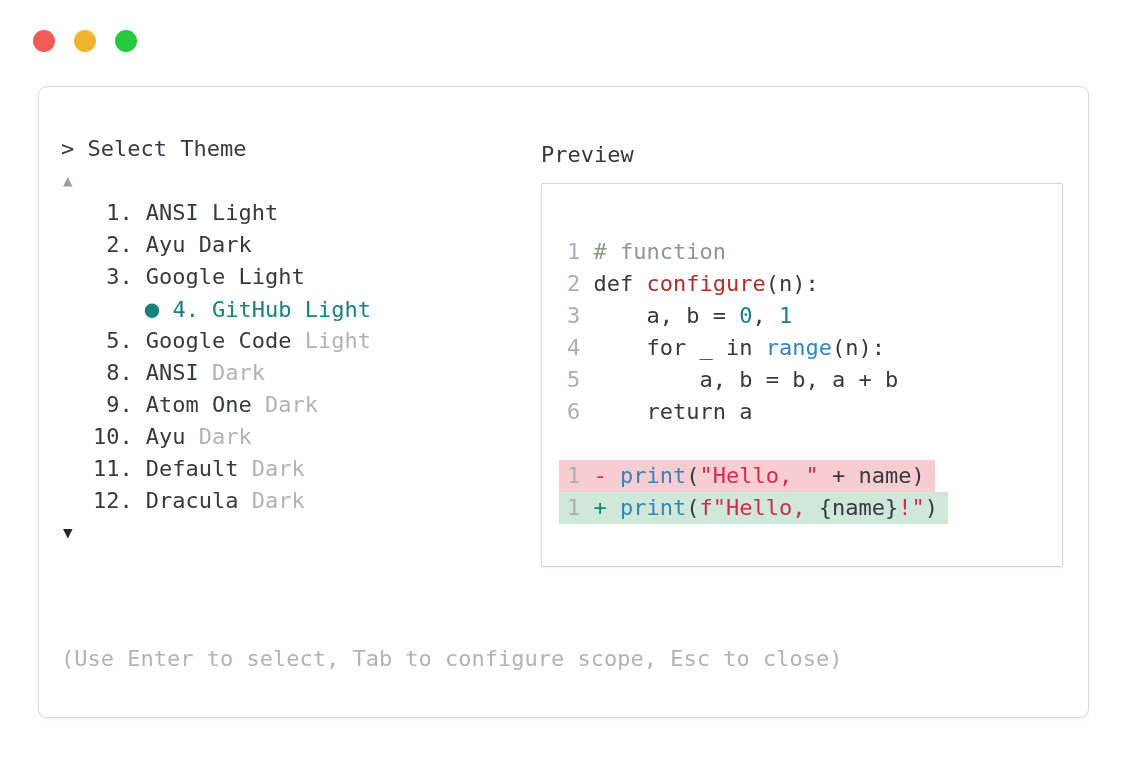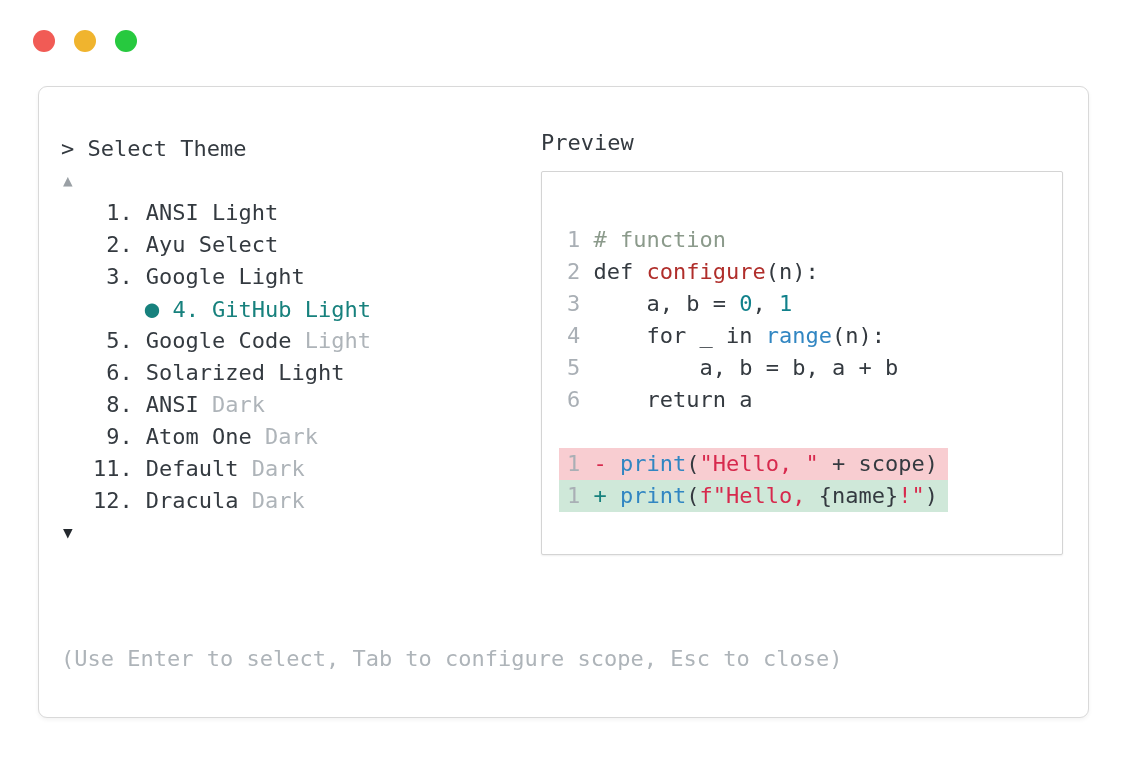--- a/index.html
+++ b/index.html
@@ -30,21 +30,21 @@
 
   .trow{line-height:32px;height:32px;white-space:pre;color:var(--text-dark);}
   .trow .bullet{display:inline-block;width:32px;font-size:24px;color:var(--accent);vertical-align:baseline;line-height:32px;}
   .trow .num{display:inline-block;width:3ch;text-align:right;}
   .trow .lbl{padding-left:13px;white-space:pre;}
   .trow .muted{color:var(--text-muted);}
   .trow.selected,.trow.selected .num,.trow.selected .lbl{color:var(--accent);text-align:right;}
 
   .help{position:absolute;left:22px;top:556px;line-height:32px;white-space:pre;color:var(--text-muted);}
 
-  .right{position:absolute;left:502px;top:40px;}
+  .right{position:absolute;left:502px;top:52px;}
   .preview-label{line-height:32px;color:var(--text-dark);}
   .preview-box{margin-top:12px;width:522px;height:384px;box-sizing:border-box;background:#fff;
     border:1.5px solid #D4D4D4;border-radius:2px;box-shadow:0 1px 2px rgba(0,0,0,0.07);
     padding:52px 0 8px 25px;overflow:hidden;}
   .crow{line-height:32px;height:32px;white-space:pre;}
   .tok{white-space:pre;}
   .tok.ln{color:var(--line-number);}
   .tok.plain{color:var(--text-dark);}
   .tok.comment{color:var(--comment-green);}
   .tok.func{color:var(--func-red);}
@@ -68,45 +68,45 @@
     <span class="dot green"></span>
   </div>
 
   <div class="window">
 
     <div class="left">
       <div class="prompt">&gt; Select Theme</div>
       <div class="scroll-up">▲</div>
       <div id="theme-list">
           <div class="trow"><span class="bullet"></span><span class="num">1.</span><span class="lbl">ANSI Light</span></div>
-          <div class="trow"><span class="bullet"></span><span class="num">2.</span><span class="lbl">Ayu Select</span></div>
+          <div class="trow"><span class="bullet"></span><span class="num">2.</span><span class="lbl">Ayu Dark</span></div>
           <div class="trow"><span class="bullet"></span><span class="num">3.</span><span class="lbl">Google Light</span></div>
           <div class="trow selected"><span class="bullet">●</span><span class="num">4.</span><span class="lbl">GitHub Light</span></div>
           <div class="trow"><span class="bullet"></span><span class="num">5.</span><span class="lbl">Google Code<span class="muted"> Light</span></span></div>
-          <div class="trow"><span class="bullet"></span><span class="num">6.</span><span class="lbl">Solarized Light</span></div>
           <div class="trow"><span class="bullet"></span><span class="num">8.</span><span class="lbl">ANSI<span class="muted"> Dark</span></span></div>
           <div class="trow"><span class="bullet"></span><span class="num">9.</span><span class="lbl">Atom One<span class="muted"> Dark</span></span></div>
+          <div class="trow"><span class="bullet"></span><span class="num">10.</span><span class="lbl">Ayu<span class="muted"> Dark</span></span></div>
           <div class="trow"><span class="bullet"></span><span class="num">11.</span><span class="lbl">Default<span class="muted"> Dark</span></span></div>
           <div class="trow"><span class="bullet"></span><span class="num">12.</span><span class="lbl">Dracula<span class="muted"> Dark</span></span></div>
         </div>
       <div class="scroll-down">▼</div>
     </div>
 
     <div class="right">
       <div class="preview-label">Preview</div>
       <div class="preview-box">
         <div id="code-block">
             <div class="crow"><span class="tok ln">1 </span><span class="tok comment"># function</span></div>
             <div class="crow"><span class="tok ln">2 </span><span class="tok plain">def </span><span class="tok func">configure</span><span class="tok plain">(n):</span></div>
             <div class="crow"><span class="tok ln">3 </span><span class="tok plain">    a, b = </span><span class="tok number">0</span><span class="tok plain">, </span><span class="tok number">1</span></div>
             <div class="crow"><span class="tok ln">4 </span><span class="tok plain">    for _ in </span><span class="tok call">range</span><span class="tok plain">(n):</span></div>
             <div class="crow"><span class="tok ln">5 </span><span class="tok plain">        a, b = b, a + b</span></div>
             <div class="crow"><span class="tok ln">6 </span><span class="tok plain">    return a</span></div>
             <div class="crow"></div>
-            <div class="crow"><span class="hl hl-del"><span class="tok ln">1 </span><span class="tok sign-del">- </span><span class="tok call">print</span><span class="tok plain">(</span><span class="tok string">"Hello, "</span><span class="tok plain"> + scope)</span></span></div>
+            <div class="crow"><span class="hl hl-del"><span class="tok ln">1 </span><span class="tok sign-del">- </span><span class="tok call">print</span><span class="tok plain">(</span><span class="tok string">"Hello, "</span><span class="tok plain"> + name)</span></span></div>
             <div class="crow"><span class="hl hl-add"><span class="tok ln">1 </span><span class="tok sign-add">+ </span><span class="tok call">print</span><span class="tok plain">(</span><span class="tok string">f"Hello, </span><span class="tok plain">{name}</span><span class="tok string">!"</span><span class="tok plain">)</span></span></div>
           </div>
       </div>
     </div>
 
     <div class="help">(Use Enter to select, Tab to configure scope, Esc to close)</div>
 
   </div>
 </div>
 

